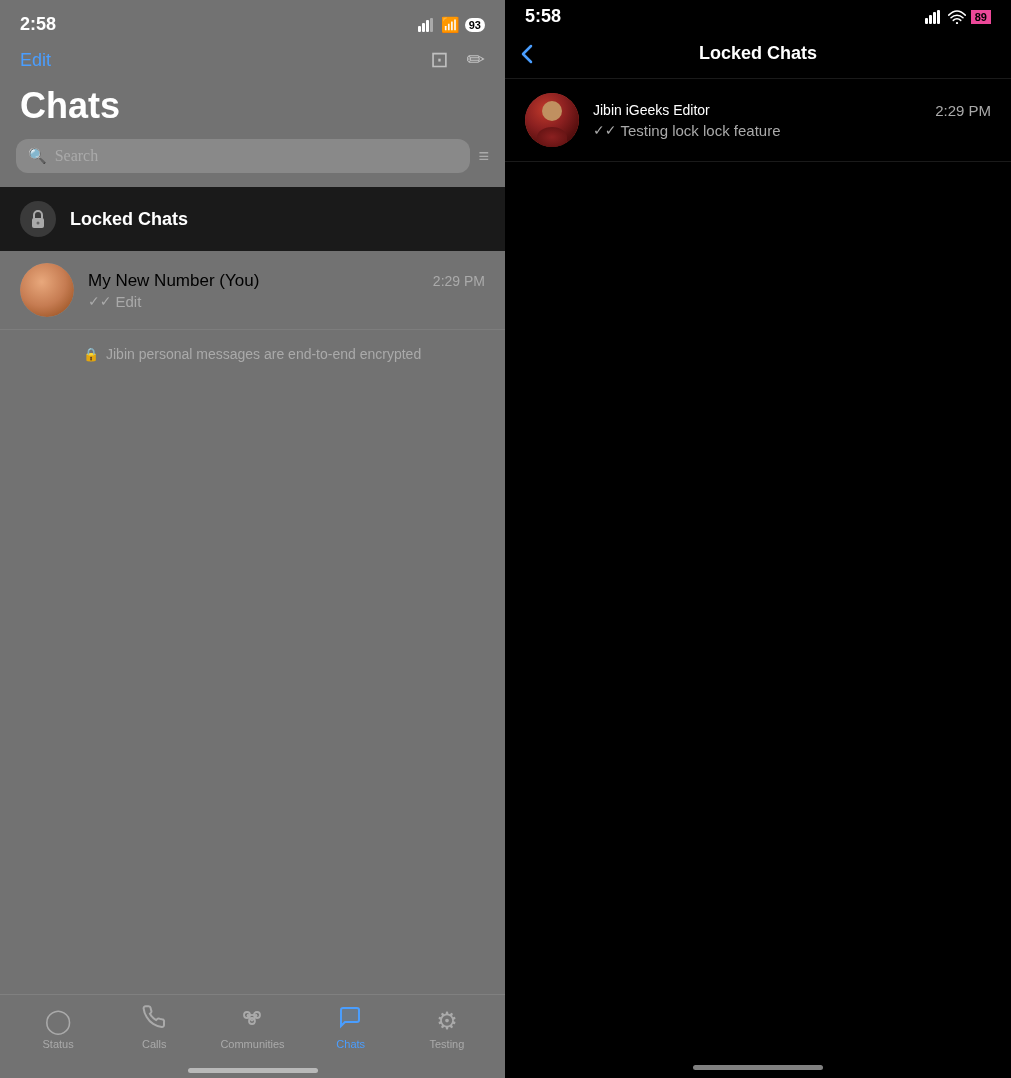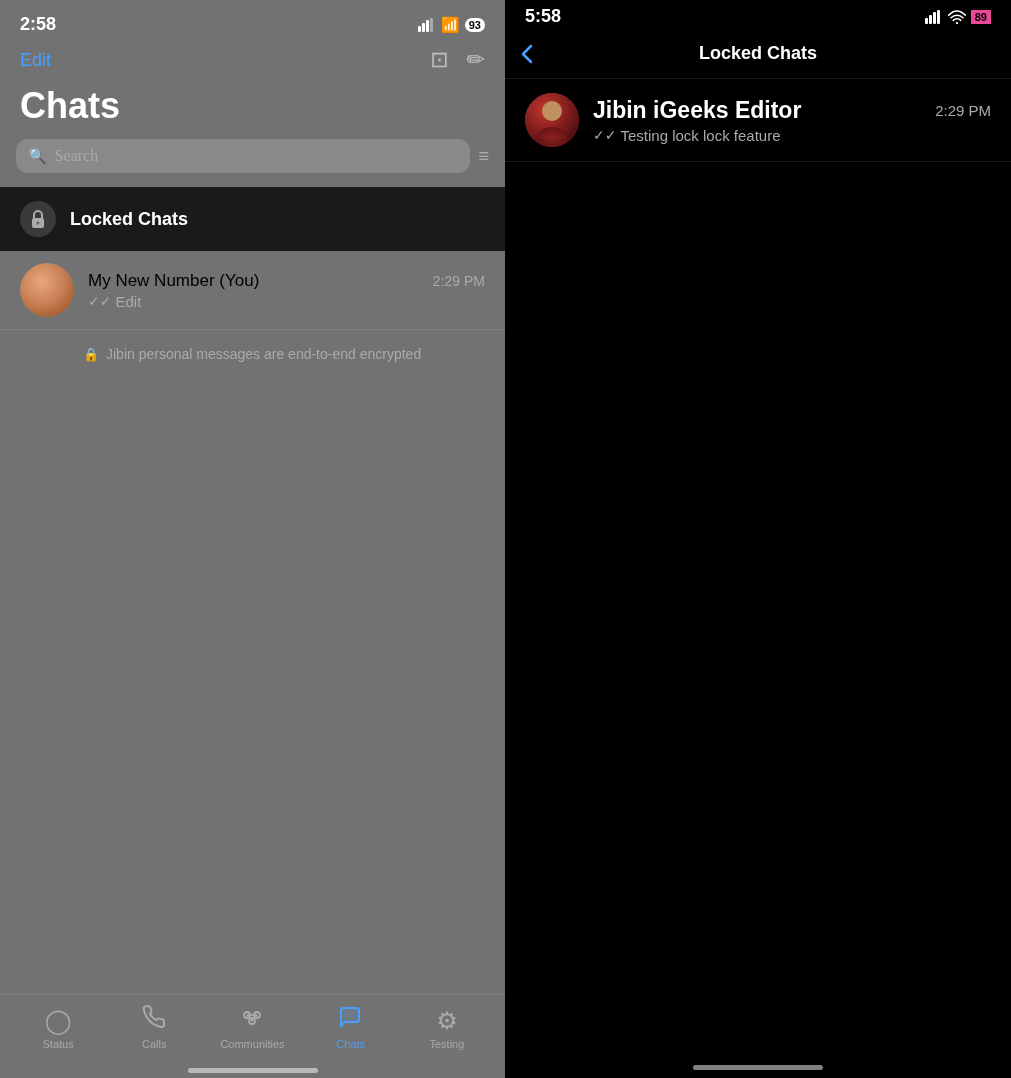--- a/index.html
+++ b/index.html
@@ -397,22 +397,22 @@
     }
 
     .chat-name-row-right {
       display: flex;
       justify-content: space-between;
       align-items: center;
     }
 
     .chat-name-right {
       color: #fff;
-      font-size: 23px;
-      font-weight: 700;
+      font-size: 14px;
+      font-weight: 400;
     }
 
     .chat-time-right {
       color: #aaa;
       font-size: 15px;
     }
 
     .chat-last-msg-right {
       color: #aaa;
       font-size: 15px;

